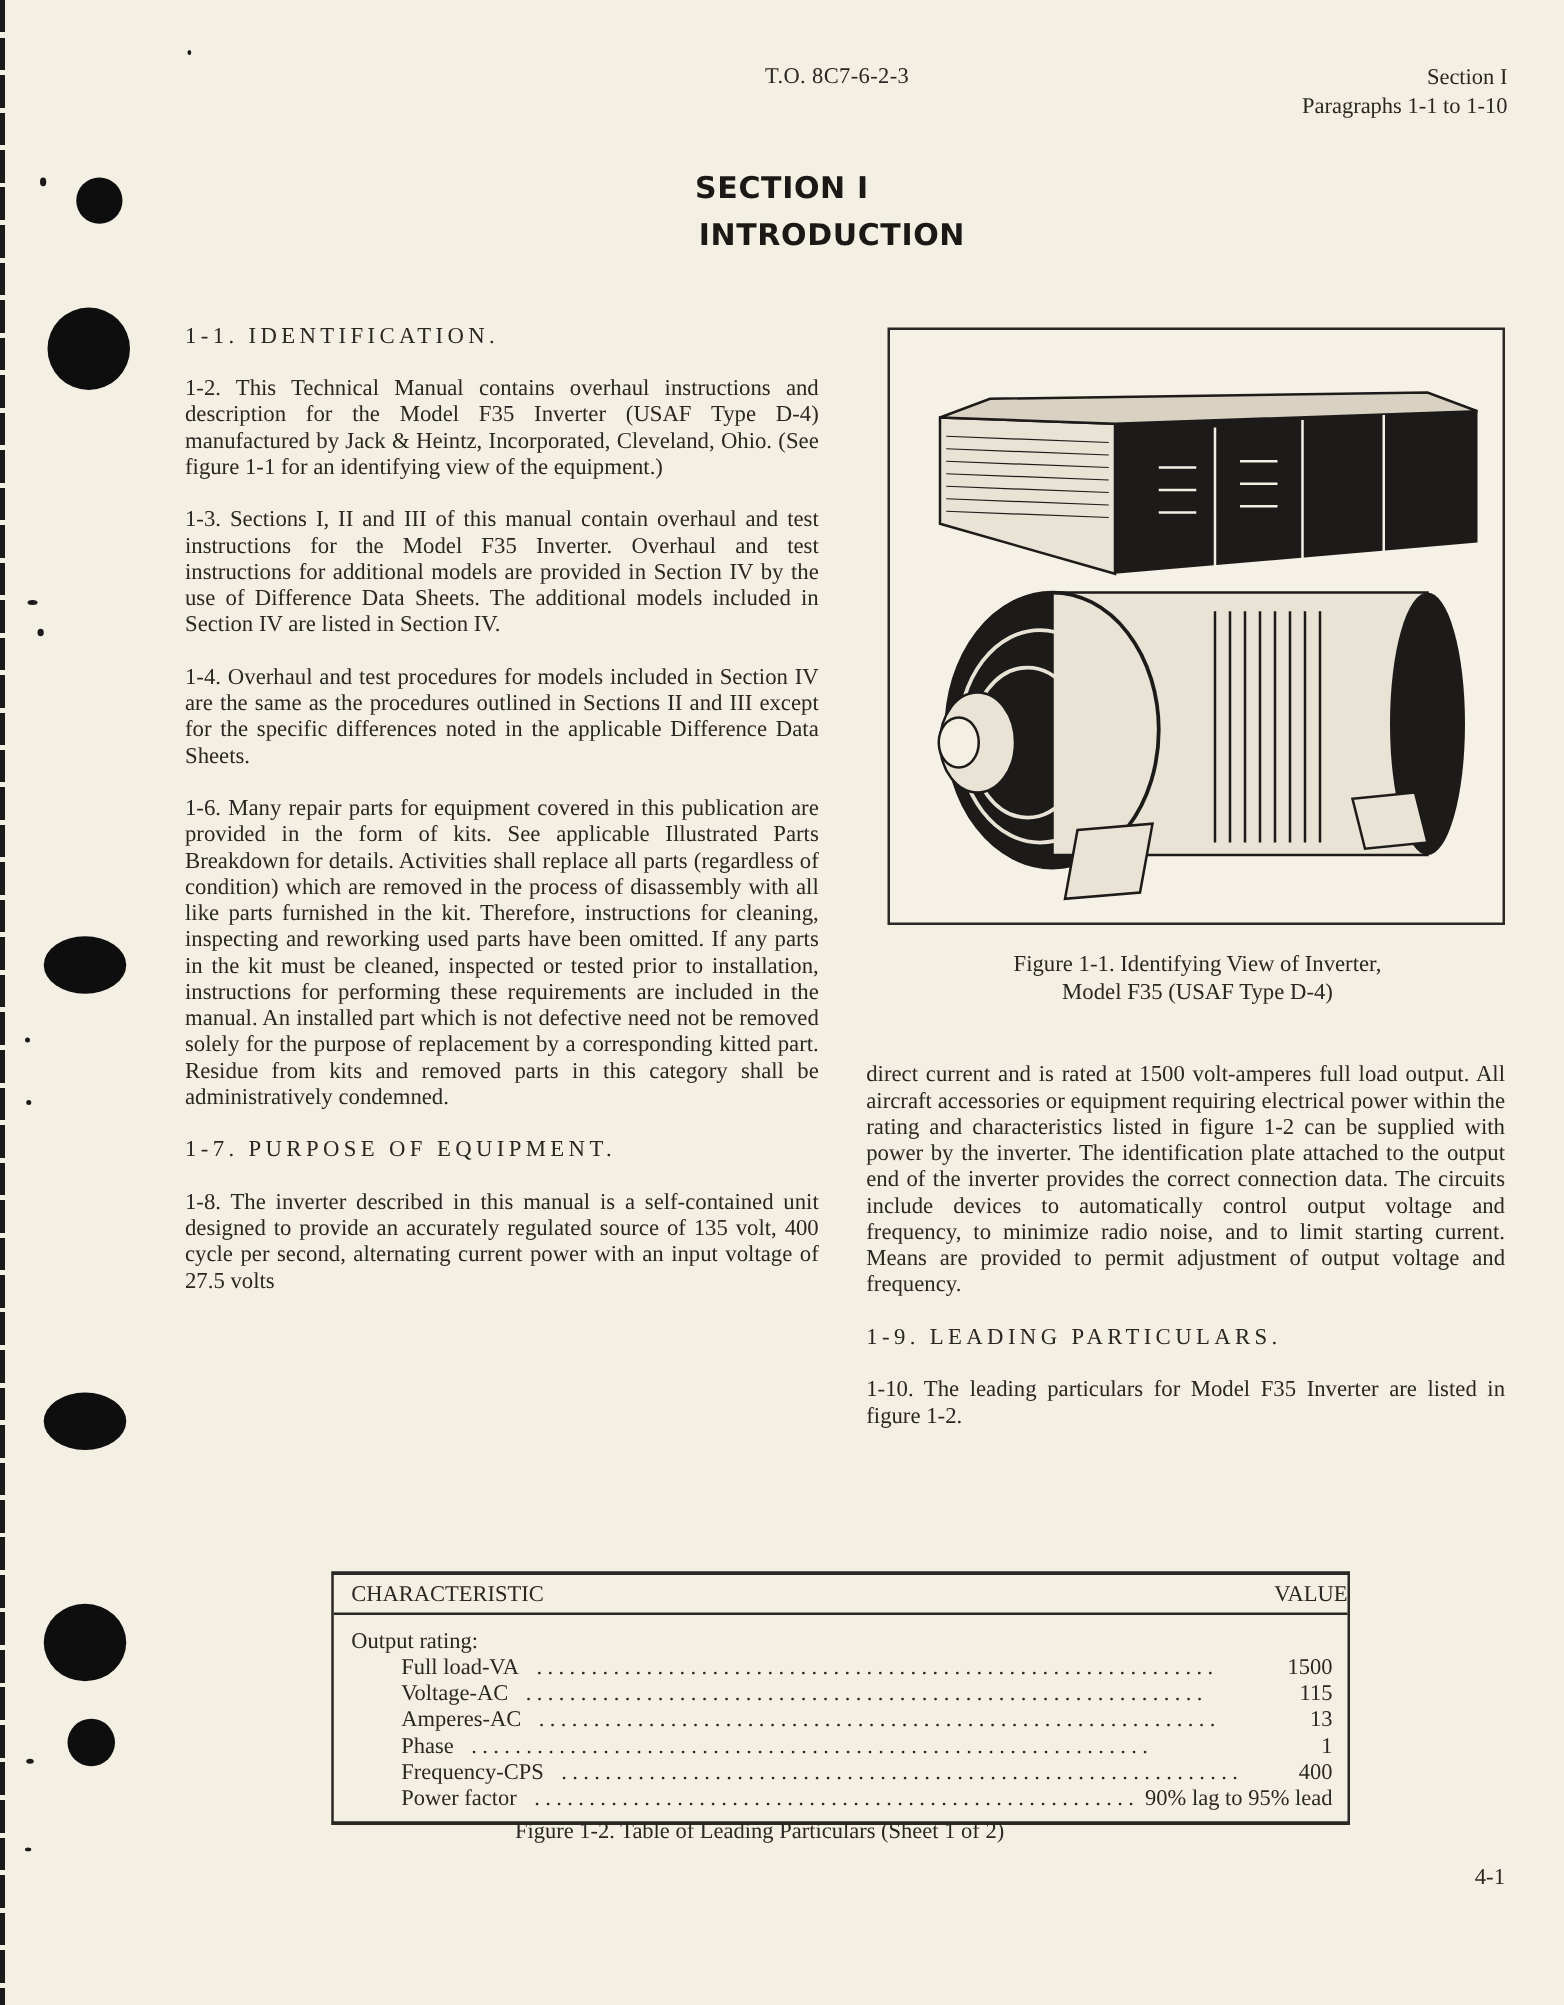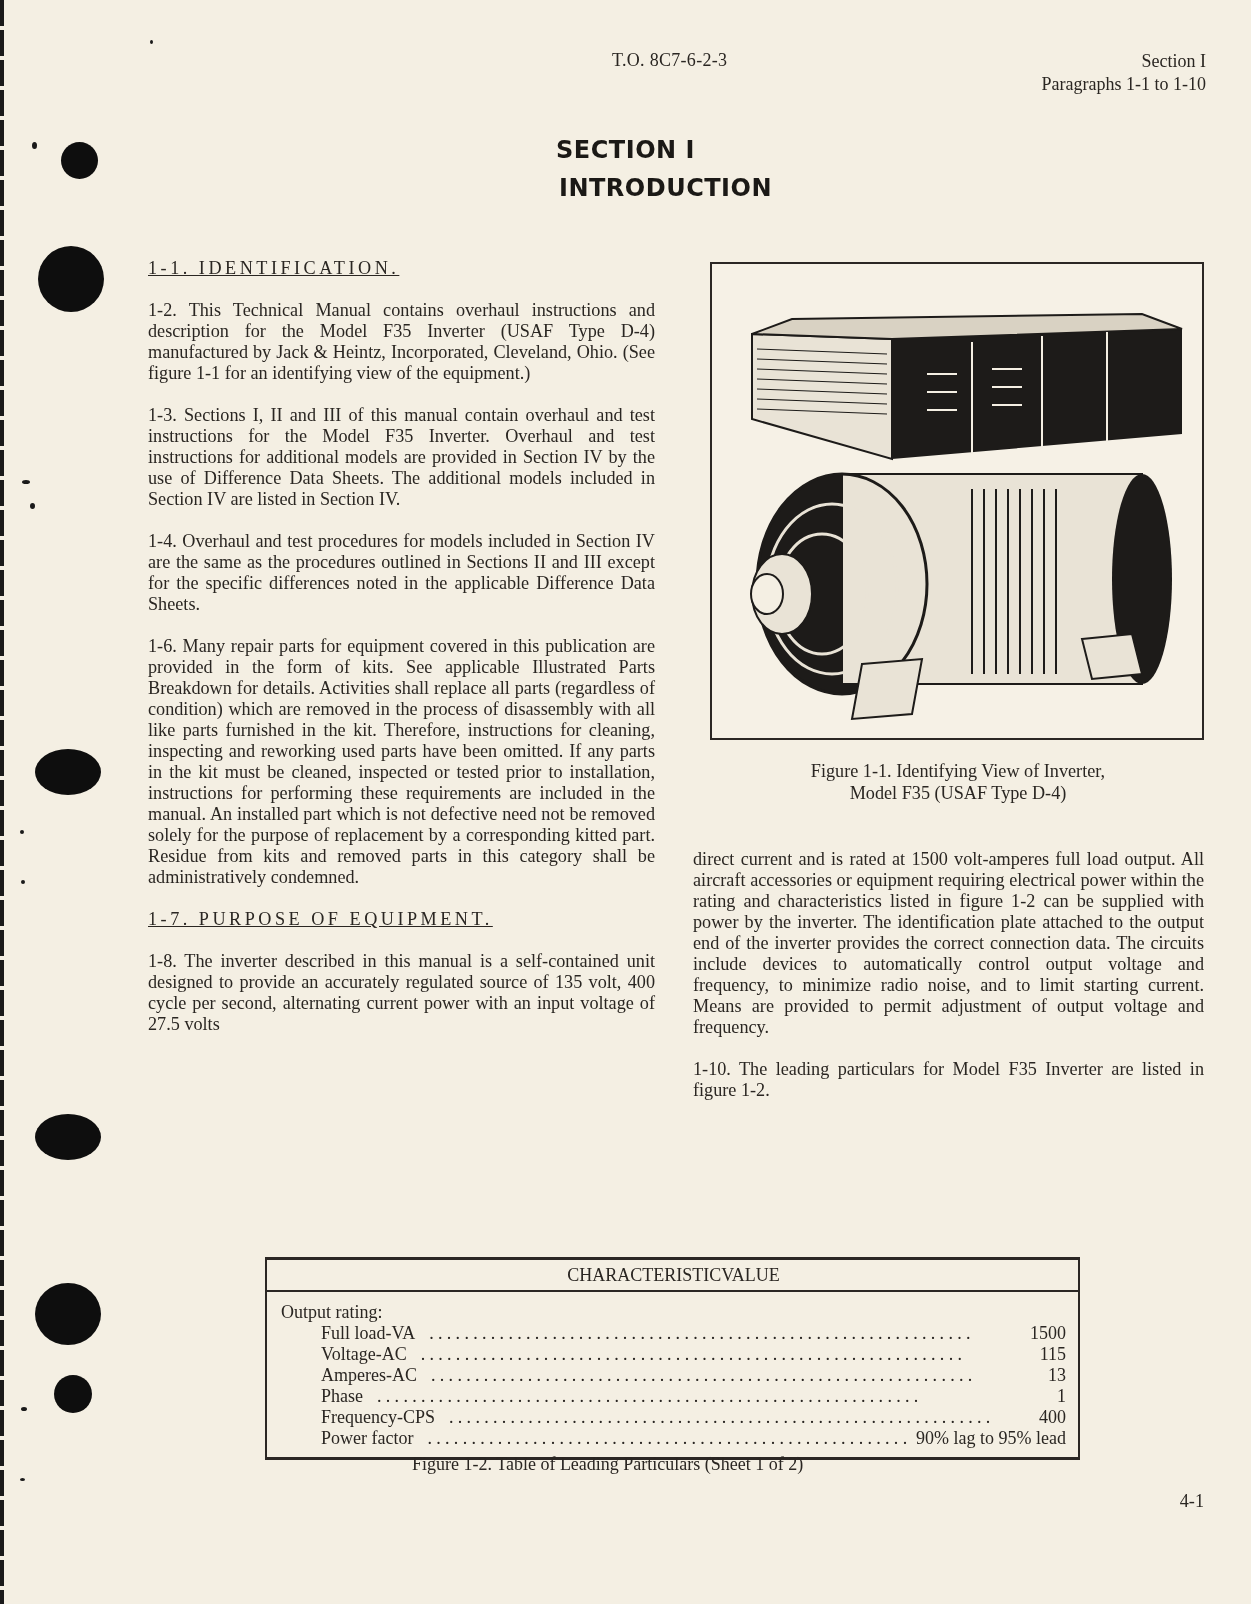--- a/index.html
+++ b/index.html
@@ -21,39 +21,39 @@
   .hdr-right { position: absolute; right: 45px; top: 50px; font-size: 18px; text-align: right; line-height: 23px; }
 
   .title {
     position: absolute; left: 0; width: 100%; text-align: center;
     font-family: "DejaVu Sans", "Liberation Sans", sans-serif; font-weight: bold;
     font-size: 24px; letter-spacing: 0.5px; color: #1b1916;
   }
 
   .col { position: absolute; font-size: 18.2px; line-height: 21px; text-align: justify; }
   .col p { margin: 0 0 21px 0; }
-  .heading { letter-spacing: 3.5px; margin: 0 0 21px 0; text-decoration: underline; }
+  .heading { letter-spacing: 3.5px; margin: 0 0 21px 0; }
 
   .figure-box {
     position: absolute; left: 710px; top: 262px; width: 494px; height: 478px;
     border: 2px solid #2b2724; box-sizing: border-box; background: #f6f1e6;
   }
   .fig-caption {
     position: absolute; left: 712px; top: 760px; width: 492px;
     text-align: center; font-size: 18.2px; line-height: 22px;
   }
 
   .table-box {
     position: absolute; left: 265px; top: 1257px; width: 815px; height: 203px;
     border: 2px solid #2b2724; border-top-width: 3px; border-bottom-width: 3px; box-sizing: border-box;
     font-family: "Liberation Serif", serif; font-size: 18px;
   }
   .t-head {
-    display: flex; justify-content: center; height: 30px; line-height: 30px;
-    padding: 0 12px 0 14px; border-bottom: 2px solid #2b2724;
+    display: flex; justify-content: space-between; height: 30px; line-height: 30px;
+    padding: 0 0 0 14px; border-bottom: 2px solid #2b2724;
   }
   .t-body { padding: 10px 12px 0 14px; }
   .t-group { line-height: 21px; }
   .t-row { display: flex; align-items: baseline; line-height: 21px; padding-left: 40px; }
   .t-label { white-space: nowrap; }
   .t-dots {
     flex: 1; overflow: hidden; white-space: nowrap; margin: 0 8px 0 14px;
     letter-spacing: 4.3px;
   }
   .t-value { white-space: nowrap; text-align: left; }
@@ -146,20 +146,21 @@
       <polygon points="370,375 420,370 430,410 380,415" fill="#e9e3d6" stroke="#1d1b19" stroke-width="2"></polygon>
     </svg>
   </div>
   <div class="fig-caption">
     <div>Figure 1-1. Identifying View of Inverter,</div>
     <div>Model F35 (USAF Type D-4)</div>
   </div>
 
   <div class="col" style="left:693px; top:849px; width:511px;">
     <p>direct current and is rated at 1500 volt-amperes full load output. All aircraft accessories or equipment requiring electrical power within the rating and characteristics listed in figure 1-2 can be supplied with power by the inverter. The identification plate attached to the output end of the inverter provides the correct connection data. The circuits include devices to automatically control output voltage and frequency, to minimize radio noise, and to limit starting current. Means are provided to permit adjustment of output voltage and frequency.</p>
+    <div class="heading">1-9. LEADING PARTICULARS.</div>
     <p>1-10. The leading particulars for Model F35 Inverter are listed in figure 1-2.</p>
   </div>
 
   <div class="table-box">
     <div class="t-head">
       <span>CHARACTERISTIC</span>
       <span>VALUE</span>
     </div>
     <div class="t-body">
       <div class="t-group">Output rating:</div>

